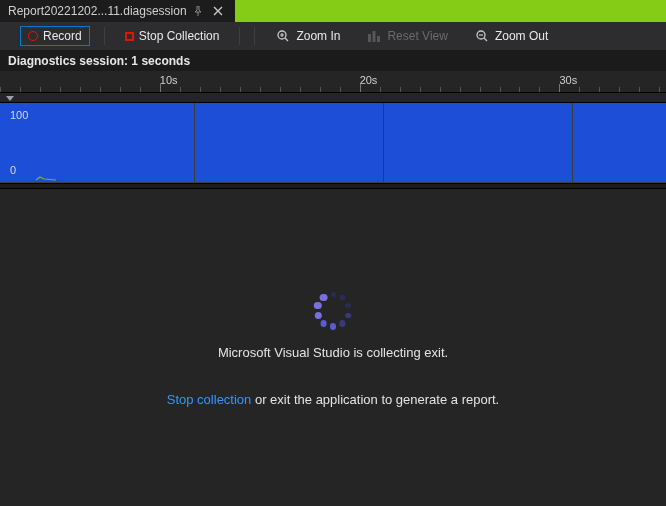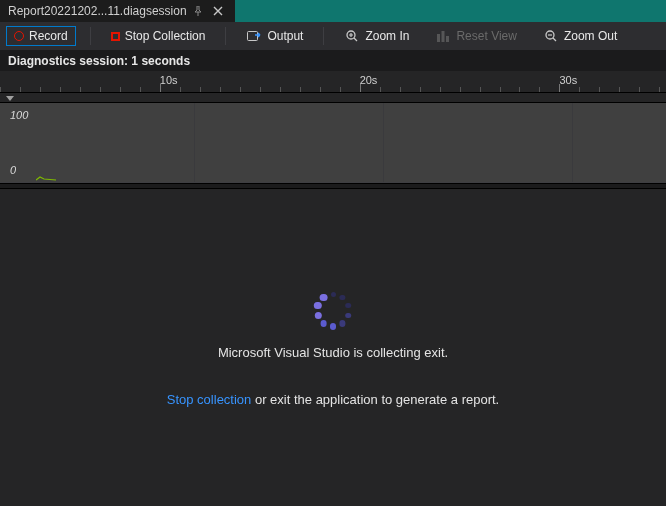--- a/index.html
+++ b/index.html
@@ -1,27 +1,27 @@
 <!DOCTYPE html>
 <html><head>
 <meta charset="utf-8">
 <style>
   * { box-sizing: border-box; margin: 0; padding: 0; }
   html, body { width: 666px; height: 506px; background: #1e1e1e; font-family: "Segoe UI", Arial, sans-serif; font-size: 12px; color: #f1f1f1; overflow: hidden; }
   .root { width: 666px; height: 506px; background: #252526; display: flex; flex-direction: column; }
 
   
-  .tabstrip { display: flex; height: 22px; background: #0f766e; }
+  .tabstrip { display: flex; height: 22px; background: #84cc16; }
   .tab { display: flex; align-items: center; gap: 6px; height: 22px; padding: 0 8px; background: #1c1c1c; color: #d0d0d0; }
   .tab .pin { width: 14px; text-align: center; color: #888; }
   .tab .close { width: 14px; text-align: center; color: #bbb; }
   .tab-title { white-space: nowrap; }
 
   
-  .toolbar { display: flex; align-items: center; height: 28px; background: #2d2d30; padding: 0 6px; gap: 14px; }
+  .toolbar { display: flex; align-items: center; height: 28px; background: #2d2d30; padding: 0 20px; gap: 14px; }
   .btn { display: flex; align-items: center; gap: 5px; padding: 3px 6px; color: #e8e8e8; cursor: default; }
   .btn .lbl { white-space: nowrap; }
   .record-btn { border: 1px solid #007acc; padding: 2px 7px; }
   .rec-dot { width: 10px; height: 10px; border-radius: 50%; border: 1.5px solid #e51400; background: transparent; }
   .stop-sq { width: 9px; height: 9px; background: transparent; border: 2px solid #e51400; }
   .icon { display: inline-flex; align-items: center; justify-content: center; width: 16px; height: 16px; }
   .sep { width: 1px; height: 18px; background: #3e3e42; }
   .btn.disabled { color: #6a6a6a; }
   .btn.disabled svg { opacity: 0.45; }
 
@@ -35,21 +35,21 @@
   .timeline .tick { position: absolute; top: 3px; font-size: 11px; color: #d0d0d0; }
   .timeline .ruler { position: absolute; top: 0; left: 0; right: 0; height: 100%; }
   .tickmark { position: absolute; bottom: 0; width: 1px; height: 5px; background: #555; }
   .tickmark.major { height: 8px; background: #777; }
 
   
   .chart-hdr { display: flex; align-items: center; gap: 4px; padding: 2px 6px; background: #252526; font-weight: 600; color: #e6e6e6; border-bottom: 1px solid #000; }
   .chart-hdr .tw { width: 0; height: 0; border-left: 4px solid transparent; border-right: 4px solid transparent; border-top: 5px solid #a0a0a0; transform: translateY(1px); }
 
   
-  .chart { height: 80px; background: #404040; position: relative; border-bottom: 1px solid #3e3e42; font-style: italic; }
+  .chart { height: 80px; background: #1d4ed8; position: relative; border-bottom: 1px solid #3e3e42; }
   .chart .ylab { position: absolute; left: 10px; color: #d8d8d8; font-size: 11px; }
   .chart .plot { position: absolute; left: 36px; right: 0; top: 0; bottom: 0; }
   .vgrid { position: absolute; top: 0; bottom: 0; width: 1px; background: #3a3a3d; }
   .cpu-line { position: absolute; bottom: 3px; left: 0; height: 4px; }
   .cpu-line svg { width: 22px; height: 6px; }
 
   .divider { height: 6px; background: #1b1b1c; border-top: 1px solid #000; border-bottom: 1px solid #000; }
 
   
   .collect { flex: 1; background: #252526; display: flex; flex-direction: column; align-items: center; justify-content: center; gap: 12px; }
@@ -84,29 +84,20 @@
     <div class="btn record-btn" data-interactable="true">
       <span class="rec-dot" data-interactable="false"></span>
       <span class="lbl" data-interactable="false">Record</span>
     </div>
     <div class="sep" data-interactable="false"></div>
     <div class="btn" data-interactable="true">
       <span class="stop-sq" data-interactable="false"></span>
       <span class="lbl" data-interactable="false">Stop Collection</span>
     </div>
     <div class="sep" data-interactable="false"></div>
-    <div class="btn" data-interactable="true">
-      <span class="icon" data-interactable="false">
-        <svg width="15" height="14" viewBox="0 0 15 14">
-            <rect x="0.5" y="2.5" width="10" height="9" rx="1" fill="none" stroke="#c8c8c8"></rect>
-            <path d="M8 6h5m0 0l-2-2m2 2l-2 2" stroke="#3794ff" stroke-width="1.4" fill="none"></path>
-          </svg>
-      </span>
-      <span class="lbl" data-interactable="false">Output</span>
-    </div>
     <div class="sep" data-interactable="false"></div>
     <div class="btn" data-interactable="true">
       <span class="icon" data-interactable="false">
         <svg width="14" height="14" viewBox="0 0 14 14">
             <circle cx="6" cy="6" r="4" fill="none" stroke="#c8c8c8" stroke-width="1.3"></circle>
             <path d="M9 9l3 3" stroke="#c8c8c8" stroke-width="1.3"></path>
             <path d="M6 4v4M4 6h4" stroke="#c8c8c8" stroke-width="1.2"></path>
           </svg>
       </span>
       <span class="lbl" data-interactable="false">Zoom In</span>

